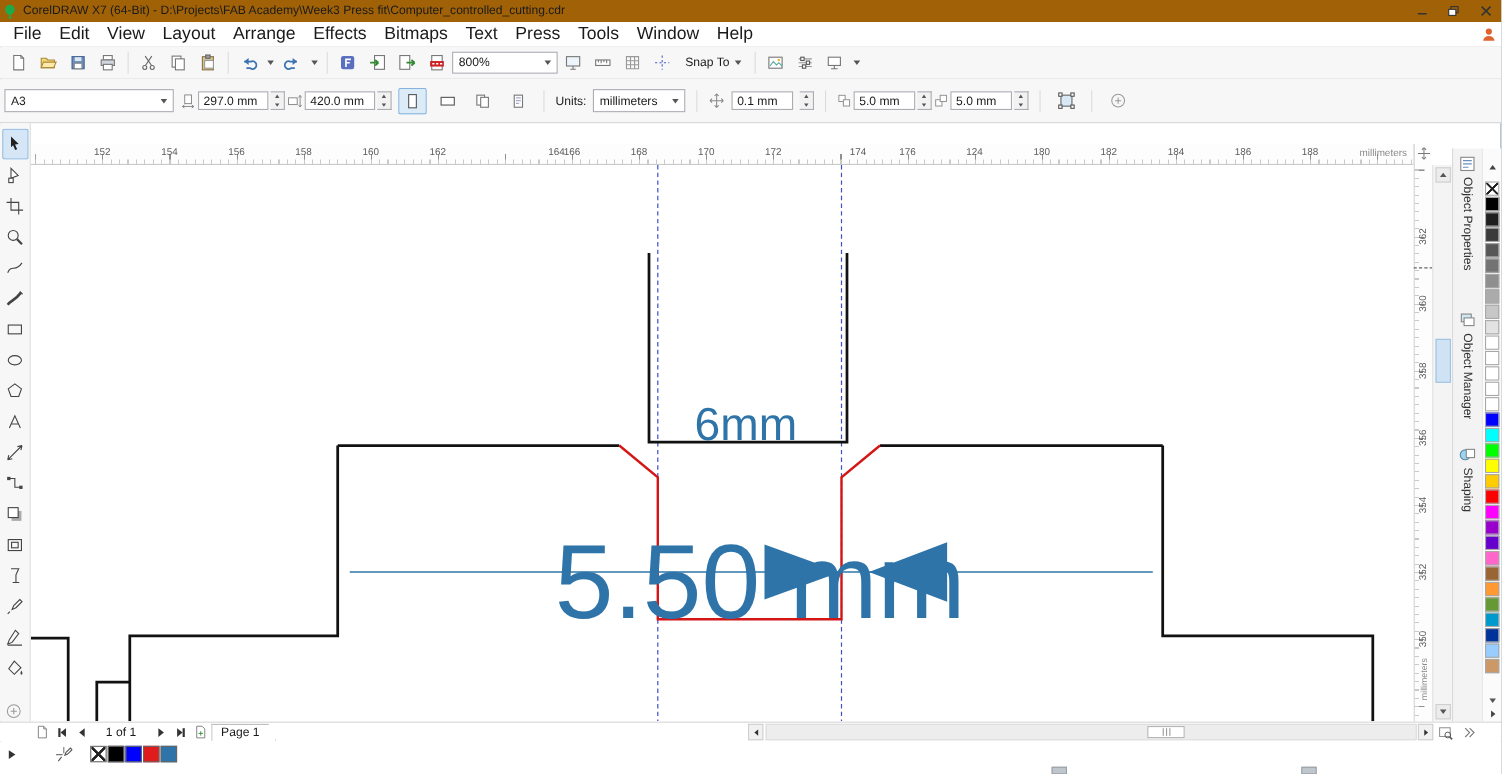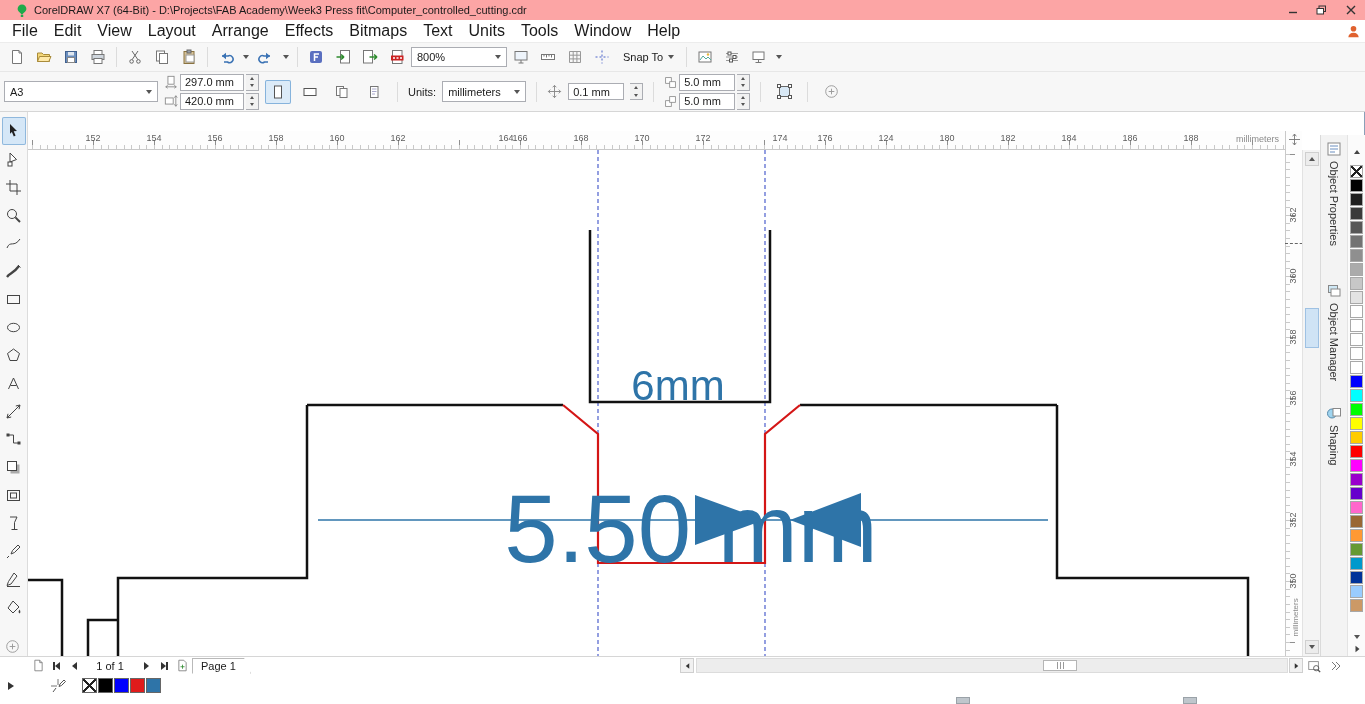--- a/index.html
+++ b/index.html
@@ -3,21 +3,21 @@
 <meta charset="utf-8">
 <style>
   html,body{margin:0;padding:0;background:#d8d8d8;}
   *{box-sizing:border-box;}
   .window{position:relative;width:1365px;height:704px;background:#ffffff;
     font-family:"Liberation Sans",sans-serif;font-size:11px;color:#1a1a1a;
     box-shadow:inset 0 0 0 1px #8aa0b8;overflow:hidden;}
   .bar{position:absolute;left:0;right:0;display:flex;align-items:center;}
 
   
-  #titlebar{top:0;height:20px;background:#fca5a5;padding-left:15px;gap:5px;}
+  #titlebar{top:0;height:20px;background:#a16207;padding-left:2px;gap:5px;}
   #titlebar .title{font-size:11px;white-space:nowrap;}
   .winbtns{margin-left:auto;display:flex;height:20px;}
   .winbtn{width:29px;height:19px;display:flex;align-items:center;justify-content:center;}
 
   
   #menubar{top:20px;height:23px;background:#fff;border-bottom:1px solid #ececec;padding-left:4px;}
   #menu-items{display:flex;height:100%;}
   .menu-item{padding:0 8px;display:flex;align-items:center;font-size:16px;cursor:default;}
   #account-btn{margin-left:auto;margin-right:4px;}
 
@@ -29,21 +29,21 @@
   .caret{width:0;height:0;border-left:3px solid transparent;border-right:3px solid transparent;border-top:4px solid #555;}
   .combo{height:20px;background:#fff;border:1px solid #abadb3;display:flex;align-items:center;
     padding:0 5px;gap:6px;font-size:11px;}
   .combo .caret{margin-left:auto;}
   #zoom-combo{width:96px;}
   #snap-btn{height:22px;display:flex;align-items:center;gap:5px;padding:0 7px;border-radius:2px;}
 
   
   #propbar{top:72px;height:40px;background:#f7f7f7;border-bottom:1px solid #d6d6d6;padding-left:4px;gap:6px;}
   #page-size-combo{width:154px;height:21px;}
-  .stack{display:flex;flex-direction:column;gap:2px;}
+  .stack{display:flex;gap:2px;}
   .mini-row{display:flex;align-items:center;gap:2px;height:17px;}
   .field{height:17px;border:1px solid #abadb3;background:#fff;display:flex;align-items:center;padding:0 4px;font-size:11px;}
   .field.w64{width:64px;}.field.w56{width:56px;}
   .spin{display:flex;flex-direction:column;width:13px;height:17px;border:1px solid #abadb3;border-left:none;background:#f2f2f2;}
   .spin div{flex:1;display:flex;align-items:center;justify-content:center;}
   .spin .caret{border-top-width:3px;border-left-width:2.5px;border-right-width:2.5px;}
   .spin .up .caret{border-top:none;border-bottom:3px solid #555;}
   .lbl{font-size:11px;color:#222;}
   #units-combo{width:84px;height:21px;}
   .tbtn.active{background:#dcebf8;box-shadow:inset 0 0 0 1px #86b3dc;}
@@ -171,21 +171,21 @@
   <div class="bar" id="menubar">
     <div id="menu-items">
         <div class="menu-item">File</div>
         <div class="menu-item">Edit</div>
         <div class="menu-item">View</div>
         <div class="menu-item">Layout</div>
         <div class="menu-item">Arrange</div>
         <div class="menu-item">Effects</div>
         <div class="menu-item">Bitmaps</div>
         <div class="menu-item">Text</div>
-        <div class="menu-item">Units</div>
+        <div class="menu-item">Press</div>
         <div class="menu-item">Tools</div>
         <div class="menu-item">Window</div>
         <div class="menu-item">Help</div>
       </div>
     <div id="account-btn">
       <svg width="15" height="15" viewBox="0 0 16 16">
         <circle cx="8" cy="5" r="3" fill="#e0622f"></circle>
           <path d="M2.5,14 a5.5,4.6 0 0 1 11,0 z" fill="#e0622f"></path>
       </svg>
     </div>

